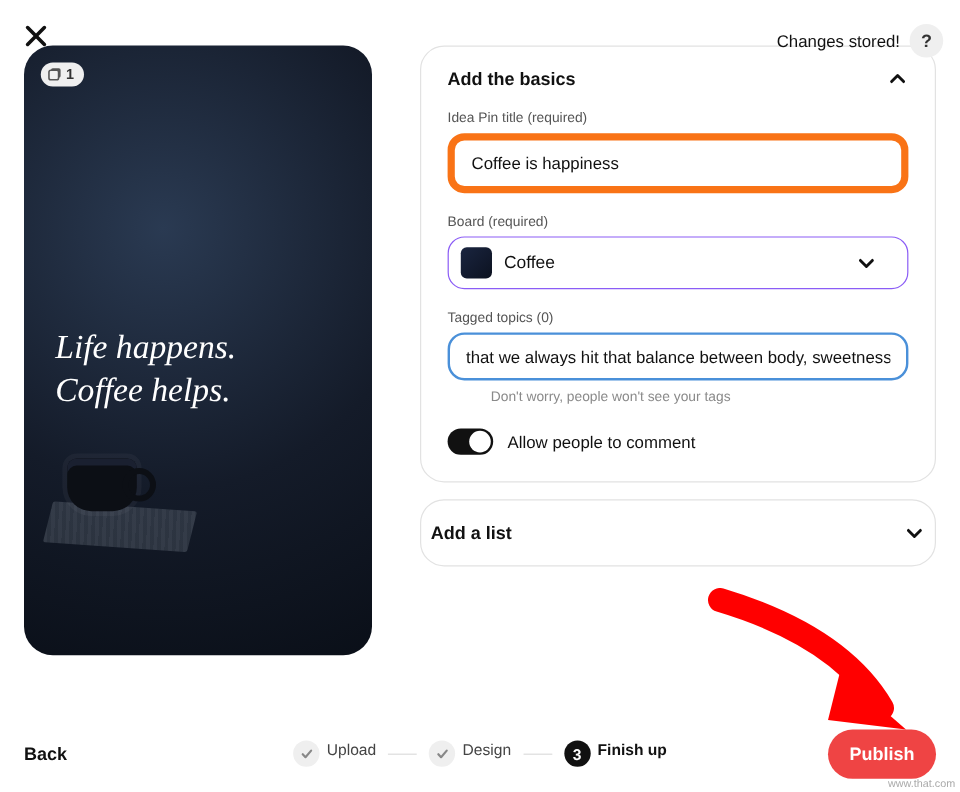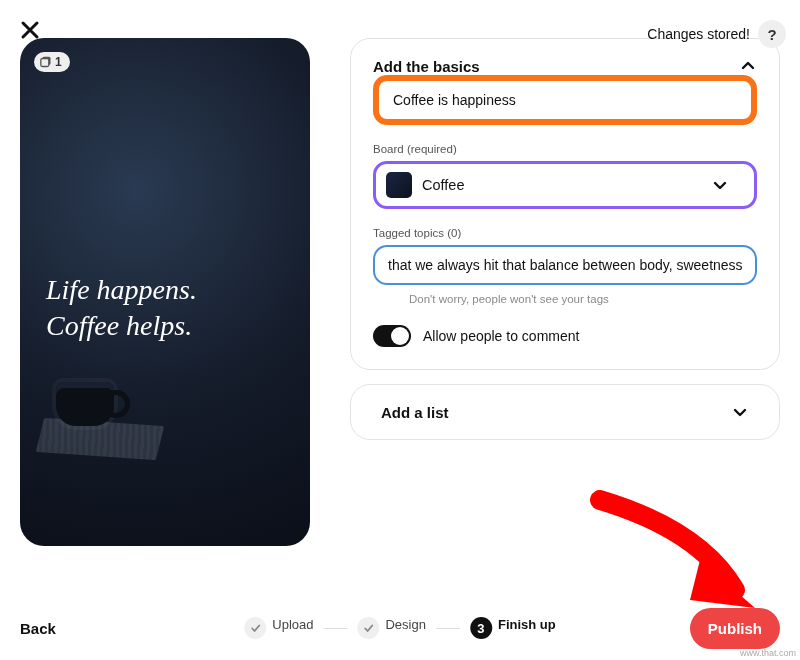--- a/index.html
+++ b/index.html
@@ -166,21 +166,21 @@
     font-size: 14px;
     color: #111;
     outline: none;
   }
   .text-input.focused {
     border: 2px solid #4a90d9;
     padding: 10px 13px;
   }
   .board-select {
     width: 100%;
-    border: 3px solid #8b5cf6;
+    border: 1px solid #8b5cf6;
     border-radius: 14px;
     padding: 8px 25px 8px 10px;
     display: flex;
     align-items: center;
     cursor: pointer;
   }
   .board-thumb {
     width: 26px; height: 26px;
     border-radius: 5px;
     background: linear-gradient(135deg,#1a2540,#0c1220);
@@ -216,21 +216,21 @@
   .toggle-knob {
     position: absolute;
     right: 2px; top: 2px;
     width: 18px; height: 18px;
     border-radius: 50%;
     background: #fff;
   }
   .list-panel {
     border: 1px solid #e2e2e2;
     border-radius: 20px;
-    padding: 18px 30px;
+    padding: 18px 8px;
     display: flex;
     justify-content: space-between;
     align-items: center;
     cursor: pointer;
   }
   .footer {
     position: absolute;
     left: 0; right: 0;
     bottom: 10px;
     padding: 0 20px;
@@ -344,20 +344,21 @@
     <div class="panel">
       <div class="panel-header">
         <div class="panel-title">Add the basics</div>
         <span class="chev">
           <svg width="16" height="16" viewBox="0 0 16 16">
               <path d="M3 10 L8 5 L13 10" stroke="#111" stroke-width="2.4" fill="none" stroke-linecap="round" stroke-linejoin="round"></path>
             </svg>
         </span>
       </div>
 
+      <div class="field-label">Idea Pin title (required)</div>
       <input class="text-input" value="Coffee is happiness" style="">
 
       <div class="field-label">Board (required)</div>
       <div class="board-select">
         <div class="board-thumb"></div>
         <div class="board-name">Coffee</div>
         <span class="chev">
           <svg width="16" height="16" viewBox="0 0 16 16">
               <path d="M3 6 L8 11 L13 6" stroke="#111" stroke-width="2.4" fill="none" stroke-linecap="round" stroke-linejoin="round"></path>
             </svg>

